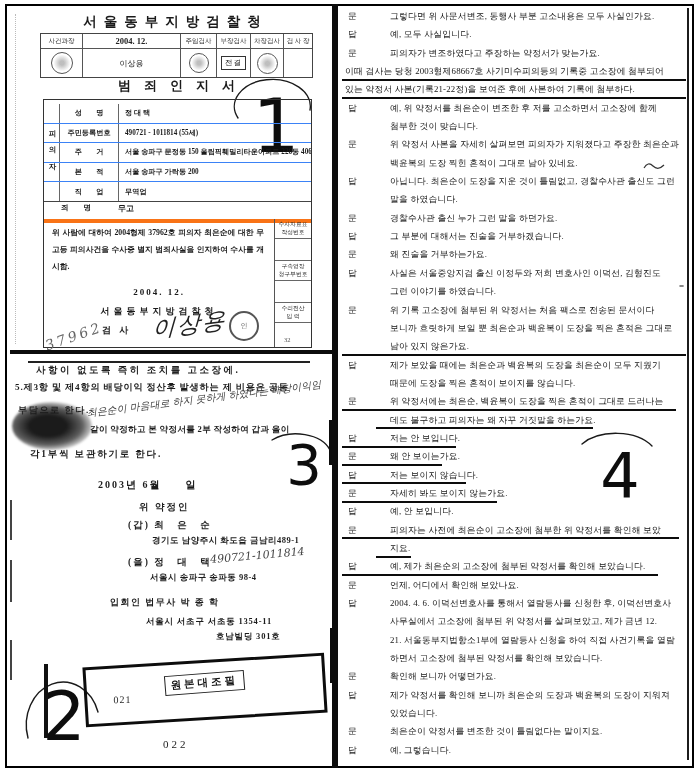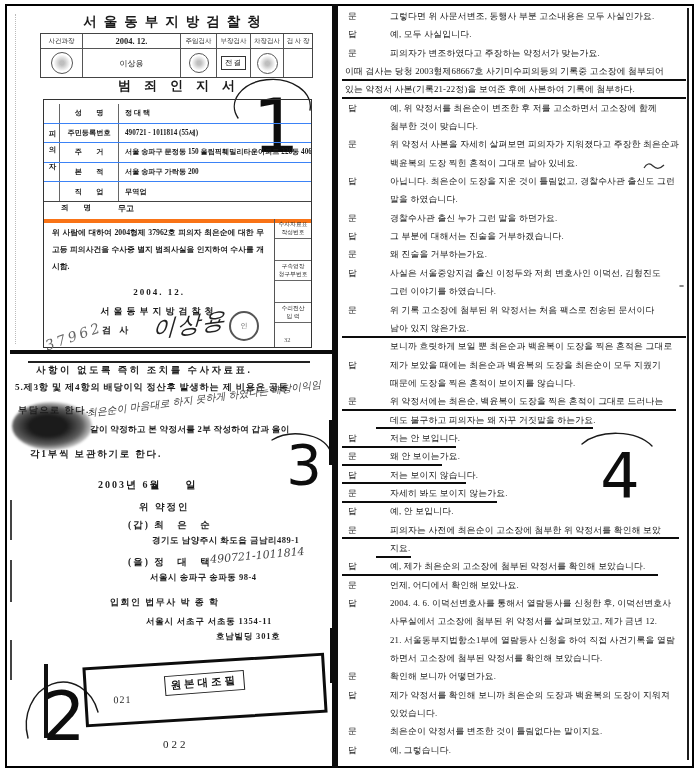--- a/index.html
+++ b/index.html
@@ -200,21 +200,21 @@
       <div id="d1-sign">이상용</div>
       <div id="d1-seal">인</div>
     </div>
   </div>
   <div class="abs" id="d1-hand">37962</div>
   <div class="abs" id="d1-pagemark">32</div>
 
   <div class="abs" id="lsep"></div>
 
   <div class="abs" id="d2-cutline"></div>
-  <div class="abs d2t" id="d2-cut">사항이 없도록 즉히 조치를 수사자료표.</div>
+  <div class="abs d2t" id="d2-cut">사항이 없도록 즉히 조치를 고소장에.</div>
   <div class="abs d2t" id="d2-c51">5.제3항 및 제4항의 배당이익 정산후 발생하는 제 비용은 공동</div>
   <div class="abs d2t" id="d2-c52">부담으로 한다.</div>
   <div class="abs" id="d2-hand">최은순이 마음대로 하지 못하게 하였다는 배당이익임</div>
   <div class="abs" id="d2-blob"></div>
   <div class="abs d2t" id="d2-l3">같이 약정하고 본 약정서를 2부 작성하여 갑과 을이</div>
   <div class="abs d2t" id="d2-l4">각1부씩 보관하기로 한다.</div>
   <div class="abs d2t" id="d2-date">2003년 6월　　일</div>
 
   <svg class="abs bignum" style="left:270px;top:414px;" width="64" height="78" viewBox="0 0 64 78">
     <path d="M2 26 A36 24 0 0 1 60 36"></path>
@@ -351,28 +351,28 @@
       </div>
 
       <div class="qa-row">
         <span class="sp">문</span>
         <span class="tx">위 기록 고소장에 첨부된 위 약정서는 처음 팩스로 전송된 문서이다</span>
 
       </div>
 
       <div class="qa-row">
         <span class="sp"></span>
+        <span class="tx">보니까 흐릿하게 보일 뿐 최은순과 백윤복이 도장을 찍은 흔적은 그대로</span>
+
+      </div>
+
+      <div class="qa-row">
+        <span class="sp"></span>
         <span class="tx">남아 있지 않은가요.</span>
         <span class="uline" style="left: 0%; width: 100%; display: block;"></span>
-      </div>
-
-      <div class="qa-row">
-        <span class="sp"></span>
-        <span class="tx">보니까 흐릿하게 보일 뿐 최은순과 백윤복이 도장을 찍은 흔적은 그대로</span>
-
       </div>
 
       <div class="qa-row">
         <span class="sp">답</span>
         <span class="tx">제가 보았을 때에는 최은순과 백윤복의 도장을 최은순이 모두 지웠기</span>
 
       </div>
 
       <div class="qa-row">
         <span class="sp"></span>

